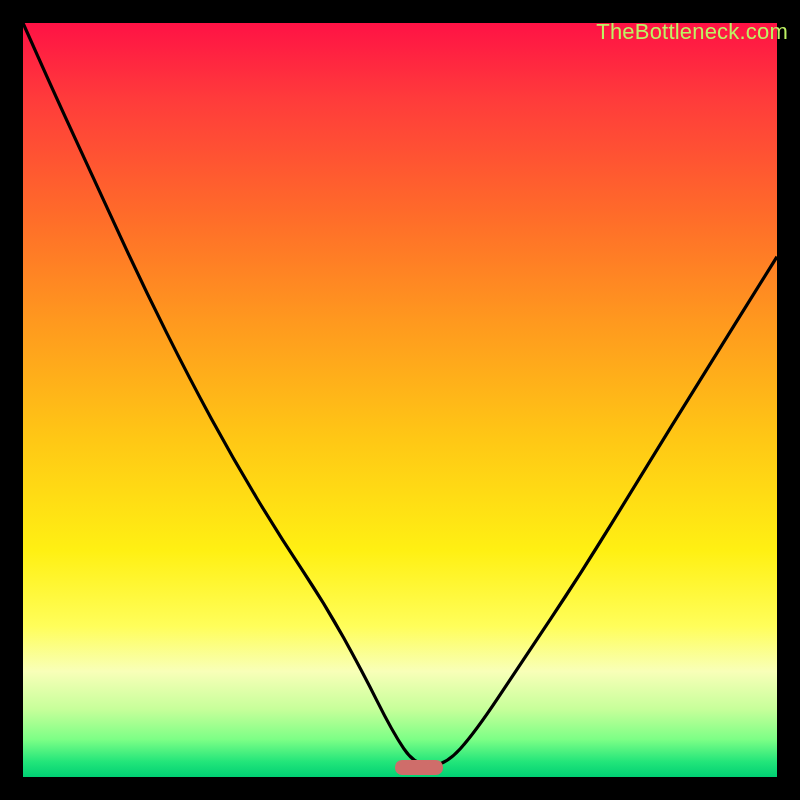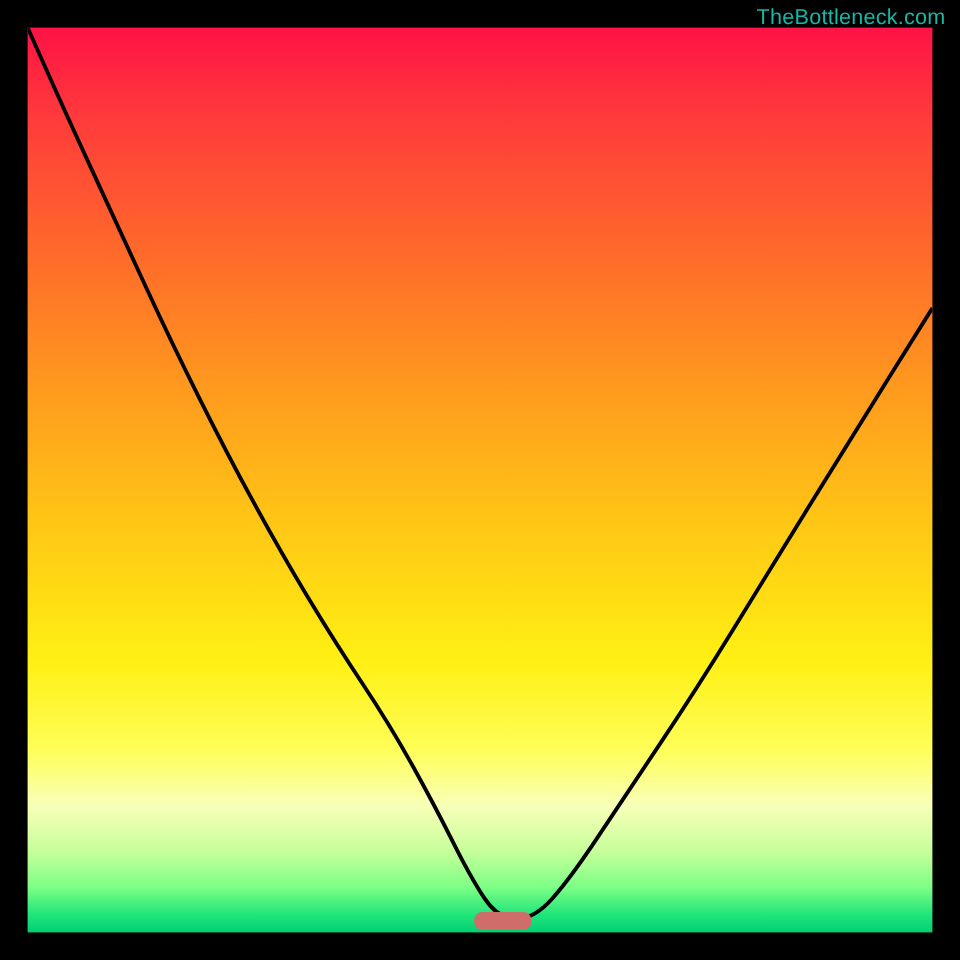--- a/index.html
+++ b/index.html
@@ -11,25 +11,25 @@
     overflow: hidden;
   }
   .frame {
     position: relative;
     width: 800px;
     height: 800px;
     background: #000;
   }
   .watermark {
     position: absolute;
-    top: 4px;
+    top: 19px;
     right: 12px;
     font-family: Arial, Helvetica, sans-serif;
-    font-size: 18px;
-    color: #14b8a6;
+    font-size: 22px;
+    color: #bef264;
     letter-spacing: 0.2px;
     z-index: 3;
   }
   .plot-area {
     position: absolute;
     left: 23px;
     top: 23px;
     width: 754px;
     height: 754px;
     background: linear-gradient(

